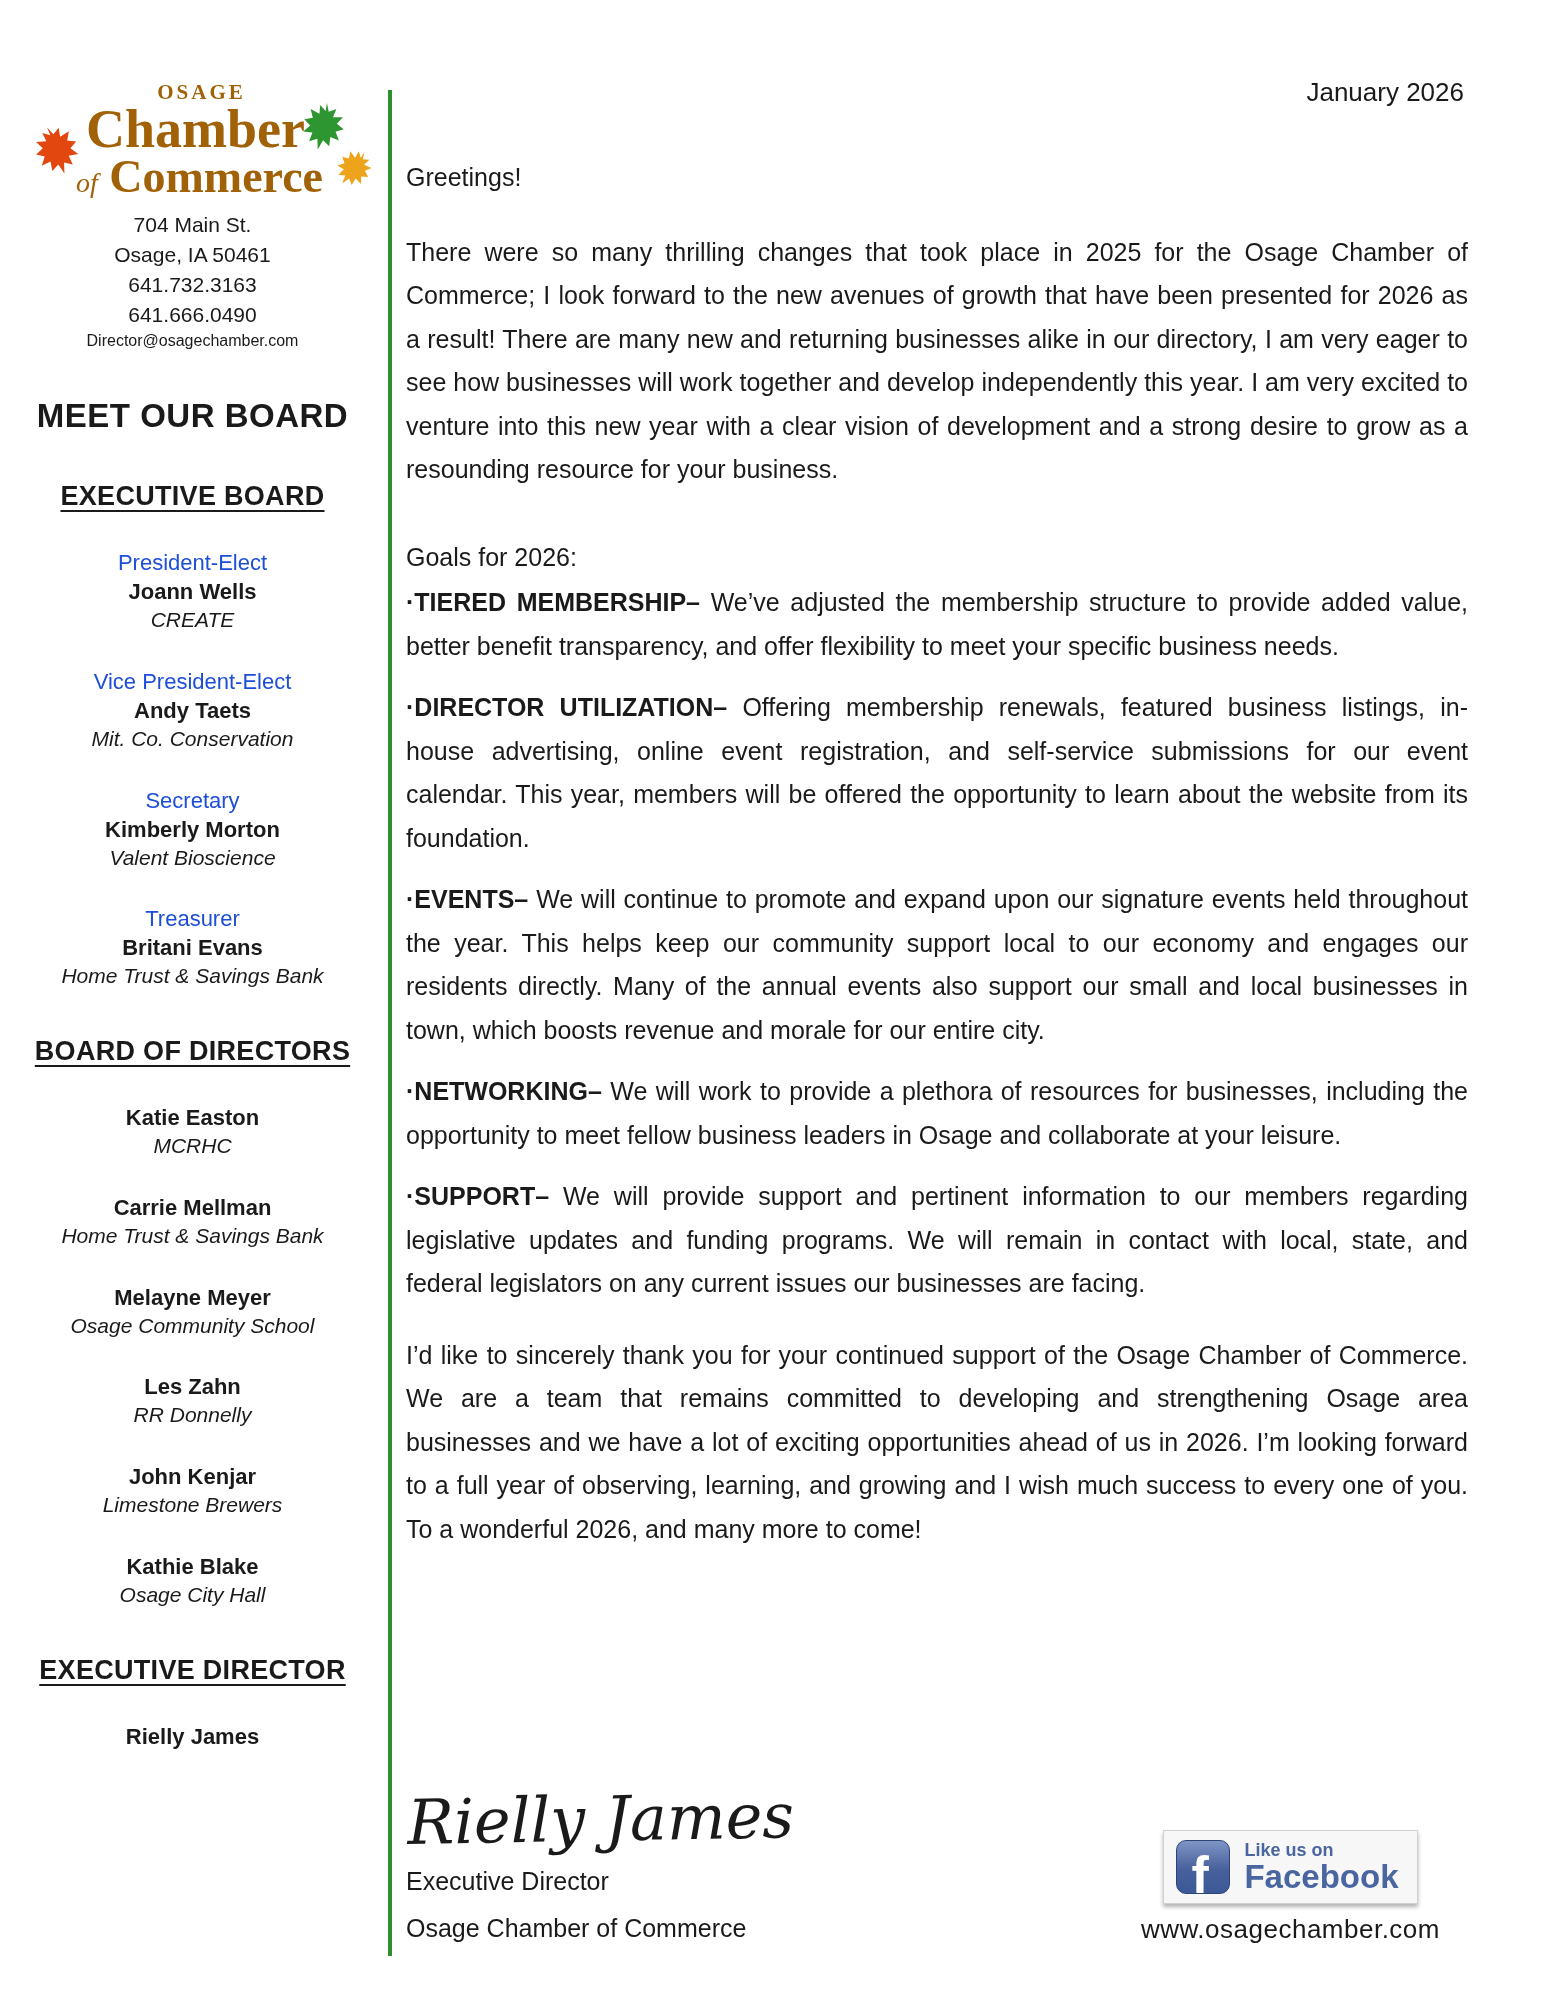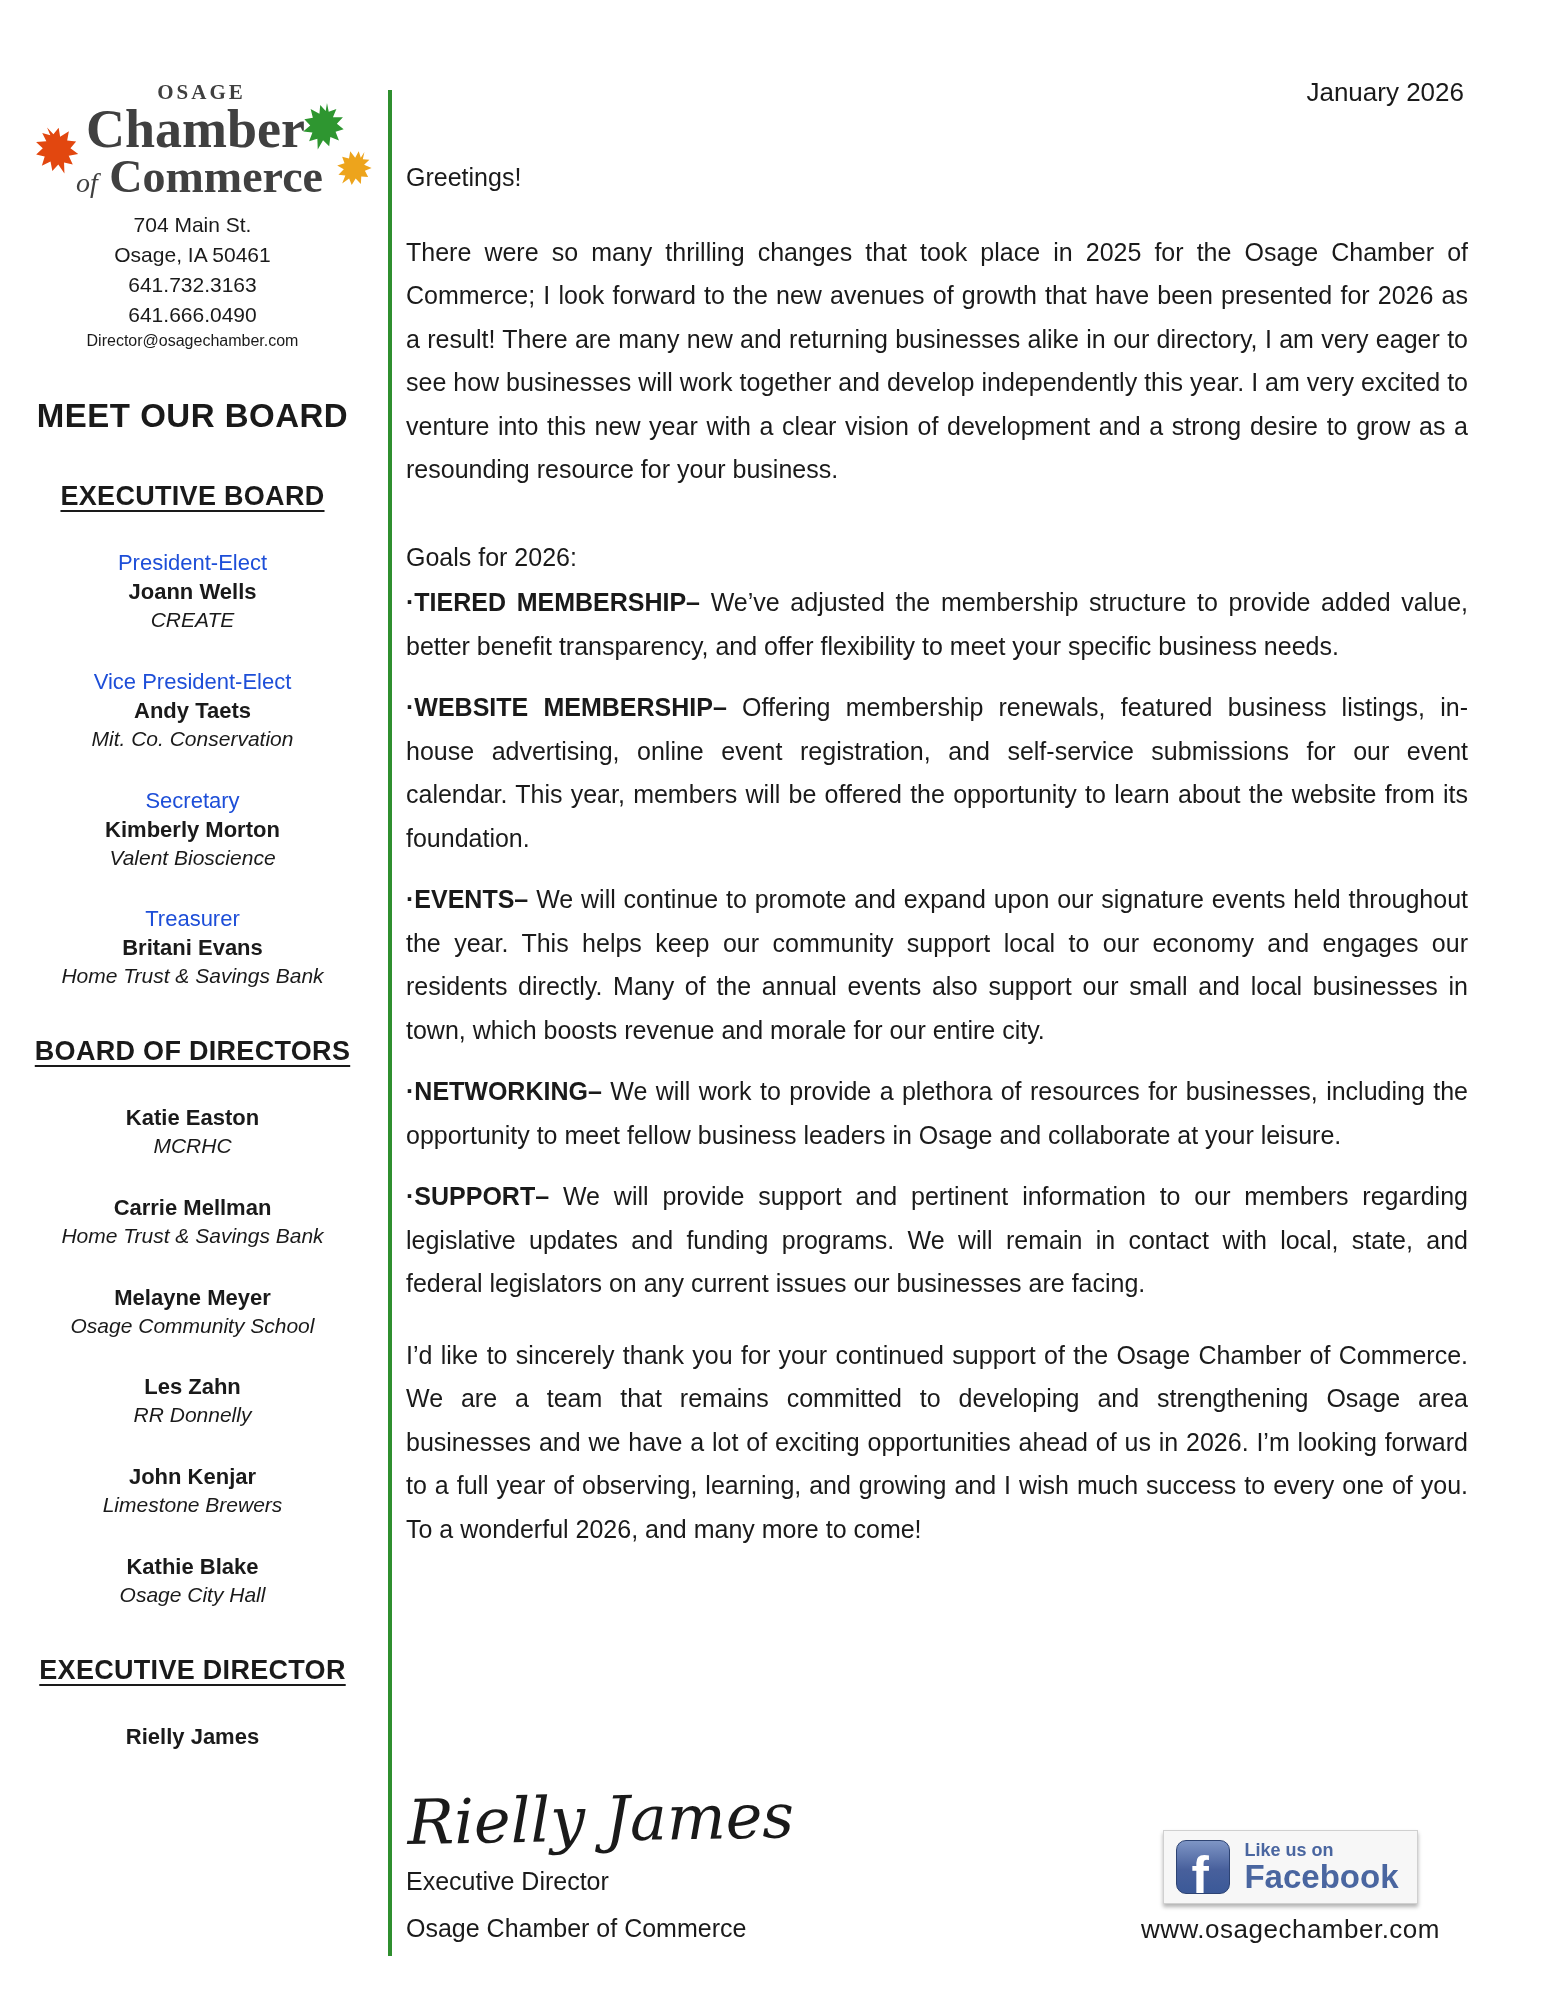--- a/index.html
+++ b/index.html
@@ -17,21 +17,21 @@
     overflow: hidden;
   }
 
   
   .sidebar {
     position: absolute;
     left: 25px; top: 80px;
     width: 335px;
     text-align: center;
   }
-  .logo { position: relative; width: 335px; height: 122px; font-family: "Liberation Serif", serif; color: #404040; }
+  .logo { position: relative; width: 335px; height: 122px; font-family: "Liberation Serif", serif; color: #a16207; }
   .logo-osage { font-size: 21px; letter-spacing: 3px; font-weight: 600; padding-left: 18px; }
   .logo-chamber { font-size: 54px; line-height: 0.92; font-weight: 600; padding-left: 6px; }
   .logo-commerce { font-size: 46px; line-height: 0.95; font-weight: 600; padding-left: 14px; }
   .logo-of { font-style: italic; font-size: 28px; font-weight: 500; }
   .leaf { position: absolute; }
   .leaf-red    { left: 2px;  top: 44px; width: 56px; height: 56px; transform: rotate(-18deg); }
   .leaf-green  { right: 12px; top: 20px; width: 54px; height: 54px; transform: rotate(14deg); }
   .leaf-yellow { right: -14px; top: 66px; width: 44px; height: 44px; transform: rotate(38deg); }
 
   .contact { margin-top: 8px; font-size: 21px; line-height: 1.43; }
@@ -219,21 +219,21 @@
     <div class="date-line">January 2026</div>
 
     <div class="letter-body">
       <p class="greeting">Greetings!</p>
       <p class="intro">There were so many thrilling changes that took place in 2025 for the Osage Chamber of Commerce; I look forward to the new avenues of growth that have been presented for 2026 as a result! There are many new and returning businesses alike in our directory, I am very eager to see how businesses will work together and develop independently this year. I am very excited to venture into this new year with a clear vision of development and a strong desire to grow as a resounding resource for your business.</p>
 
       <p class="goals-heading">Goals for 2026:</p>
 
       <p class="goal"><b class="goal-label">·TIERED MEMBERSHIP–</b> <span>We’ve adjusted the membership structure to provide added value, better benefit transparency, and offer flexibility to meet your specific business needs.</span></p>
 
-      <p class="goal"><b class="goal-label">·WEBSITE MEMBERSHIP–</b> <span>Offering membership renewals, featured business listings, in-house advertising, online event registration, and self-service submissions for our event calendar. This year, members will be offered the opportunity to learn about the website from its foundation.</span></p>
+      <p class="goal"><b class="goal-label">·DIRECTOR UTILIZATION–</b> <span>Offering membership renewals, featured business listings, in-house advertising, online event registration, and self-service submissions for our event calendar. This year, members will be offered the opportunity to learn about the website from its foundation.</span></p>
 
       <p class="goal"><b class="goal-label">·EVENTS–</b> <span>We will continue to promote and expand upon our signature events held throughout the year. This helps keep our community support local to our economy and engages our residents directly. Many of the annual events also support our small and local businesses in town, which boosts revenue and morale for our entire city.</span></p>
 
       <p class="goal"><b class="goal-label">·NETWORKING–</b> <span>We will work to provide a plethora of resources for businesses, including the opportunity to meet fellow business leaders in Osage and collaborate at your leisure.</span></p>
 
       <p class="goal"><b class="goal-label">·SUPPORT–</b> <span>We will provide support and pertinent information to our members regarding legislative updates and funding programs. We will remain in contact with local, state, and federal legislators on any current issues our businesses are facing.</span></p>
 
       <p class="closing">I’d like to sincerely thank you for your continued support of the Osage Chamber of Commerce. We are a team that remains committed to developing and strengthening Osage area businesses and we have a lot of exciting opportunities ahead of us in 2026. I’m looking forward to a full year of observing, learning, and growing and I wish much success to every one of you. To a wonderful 2026, and many more to come!</p>
     </div>
 

